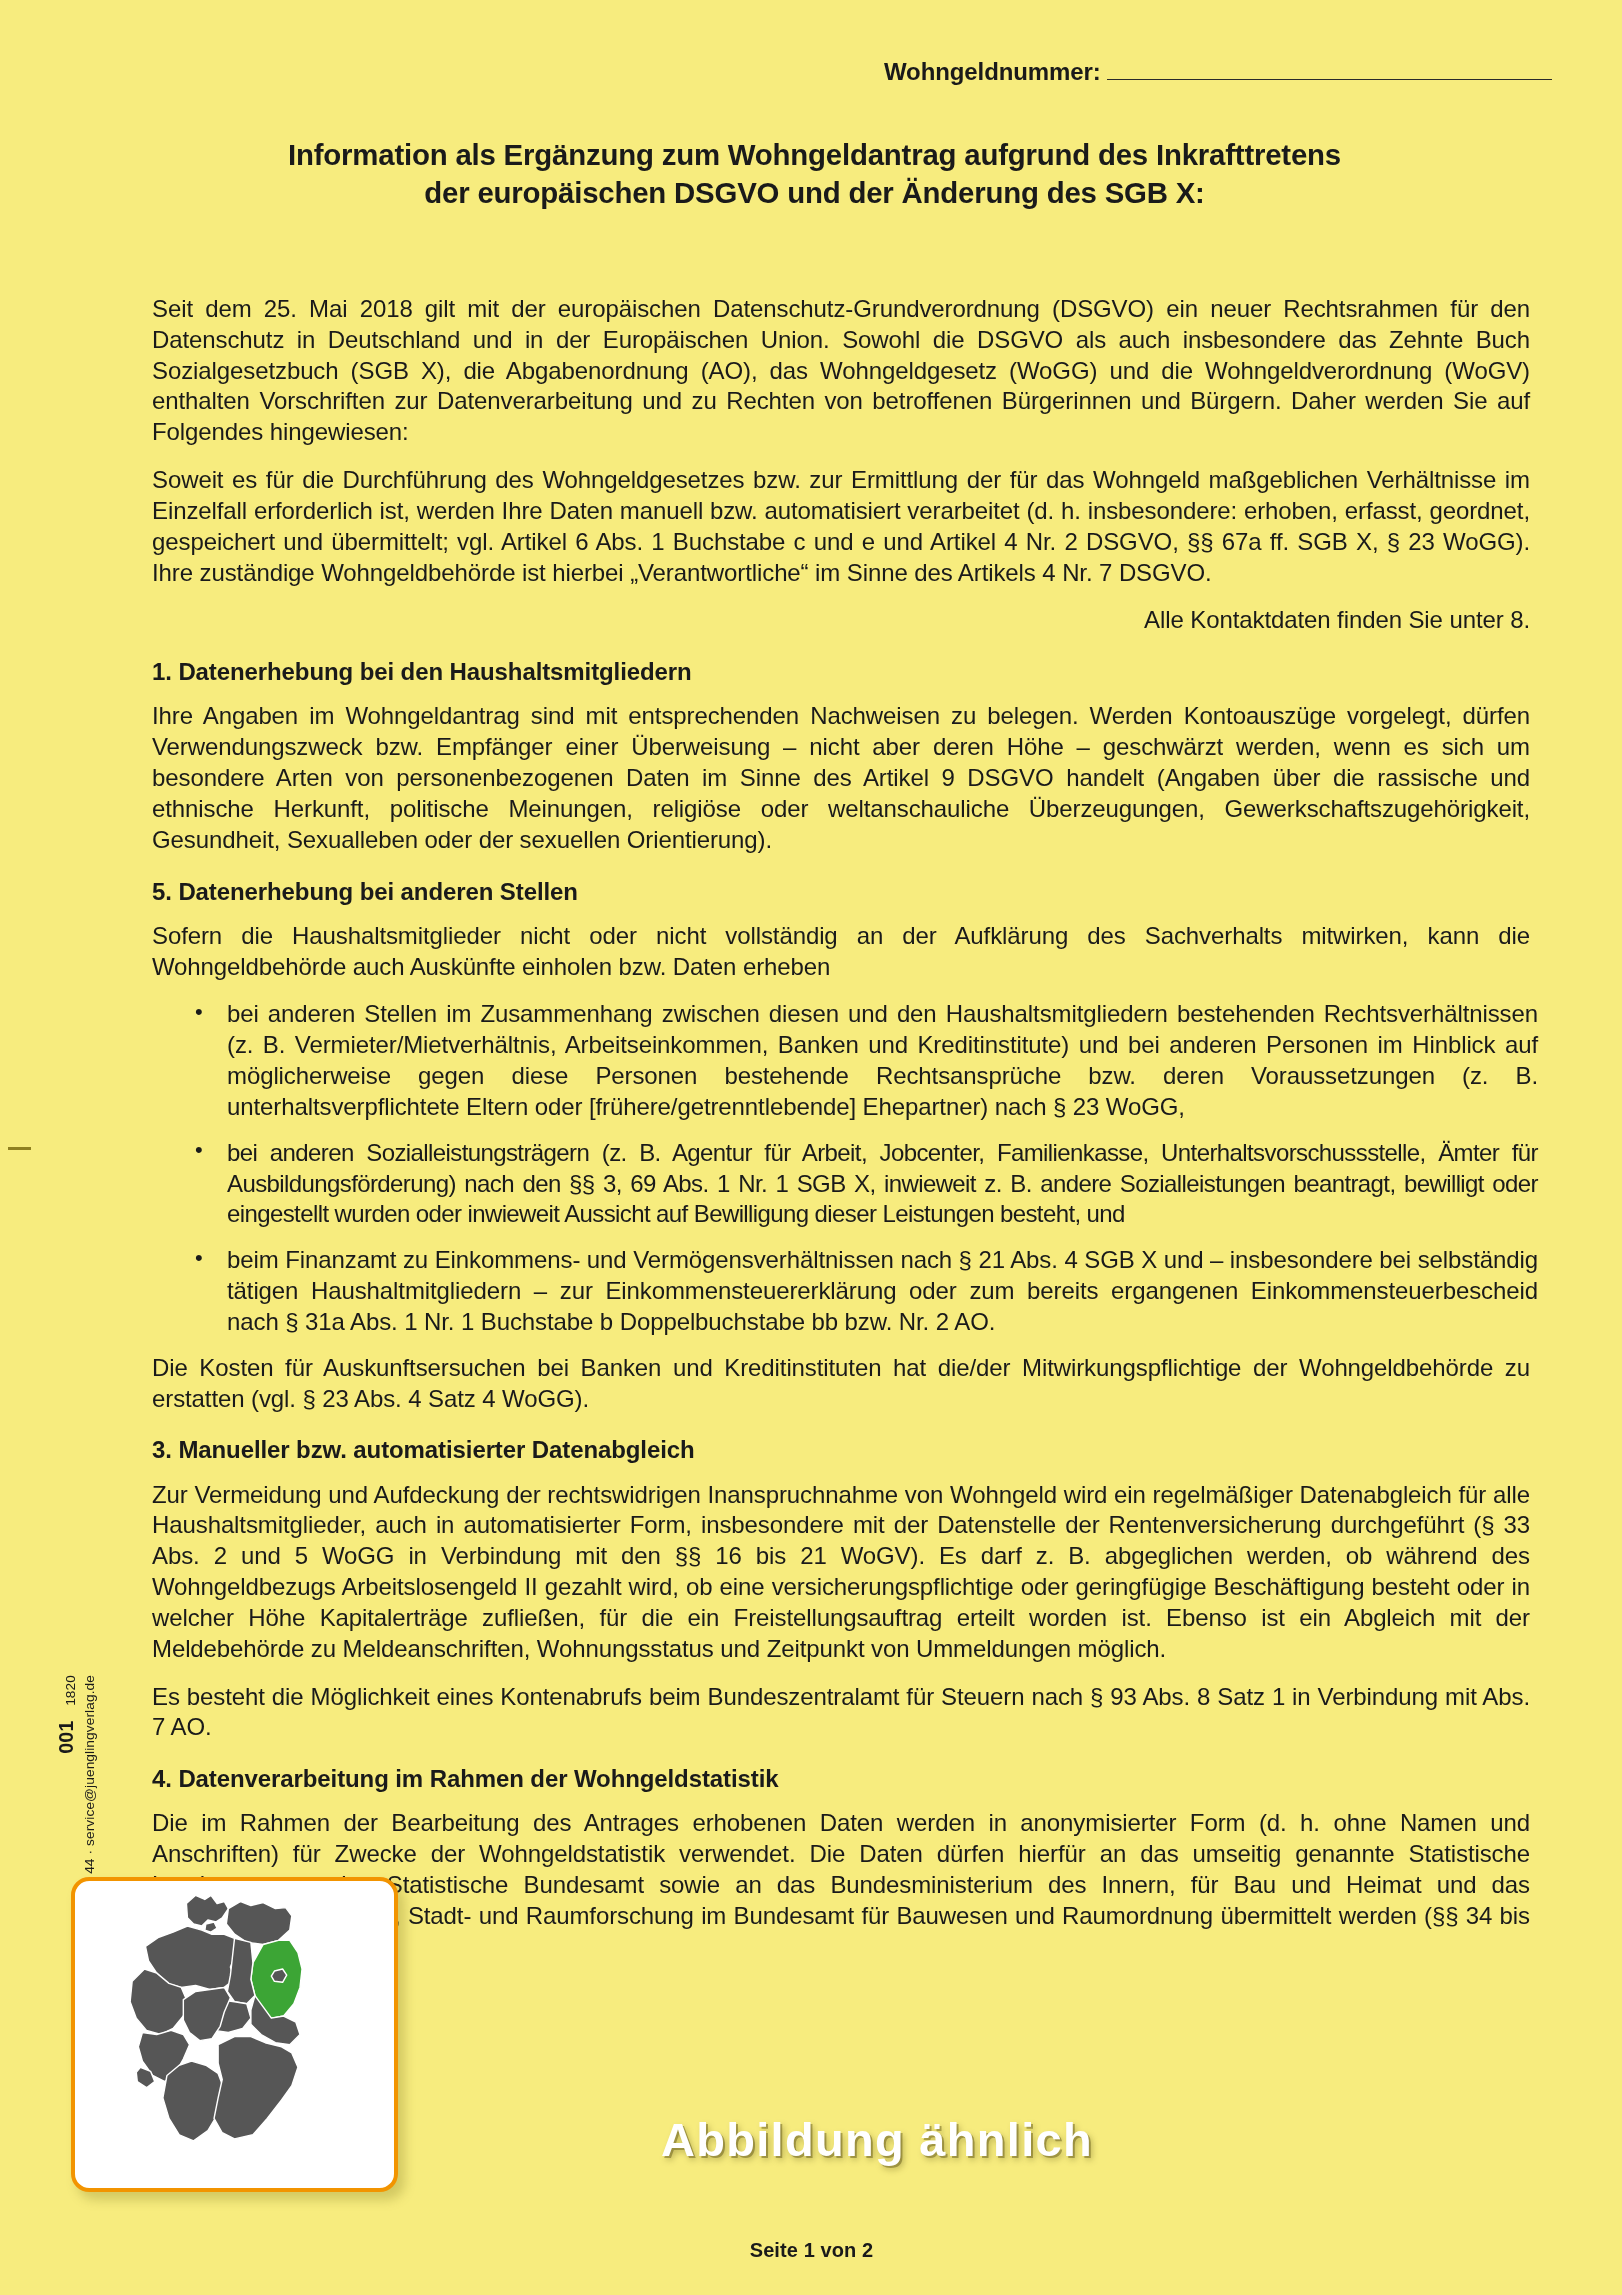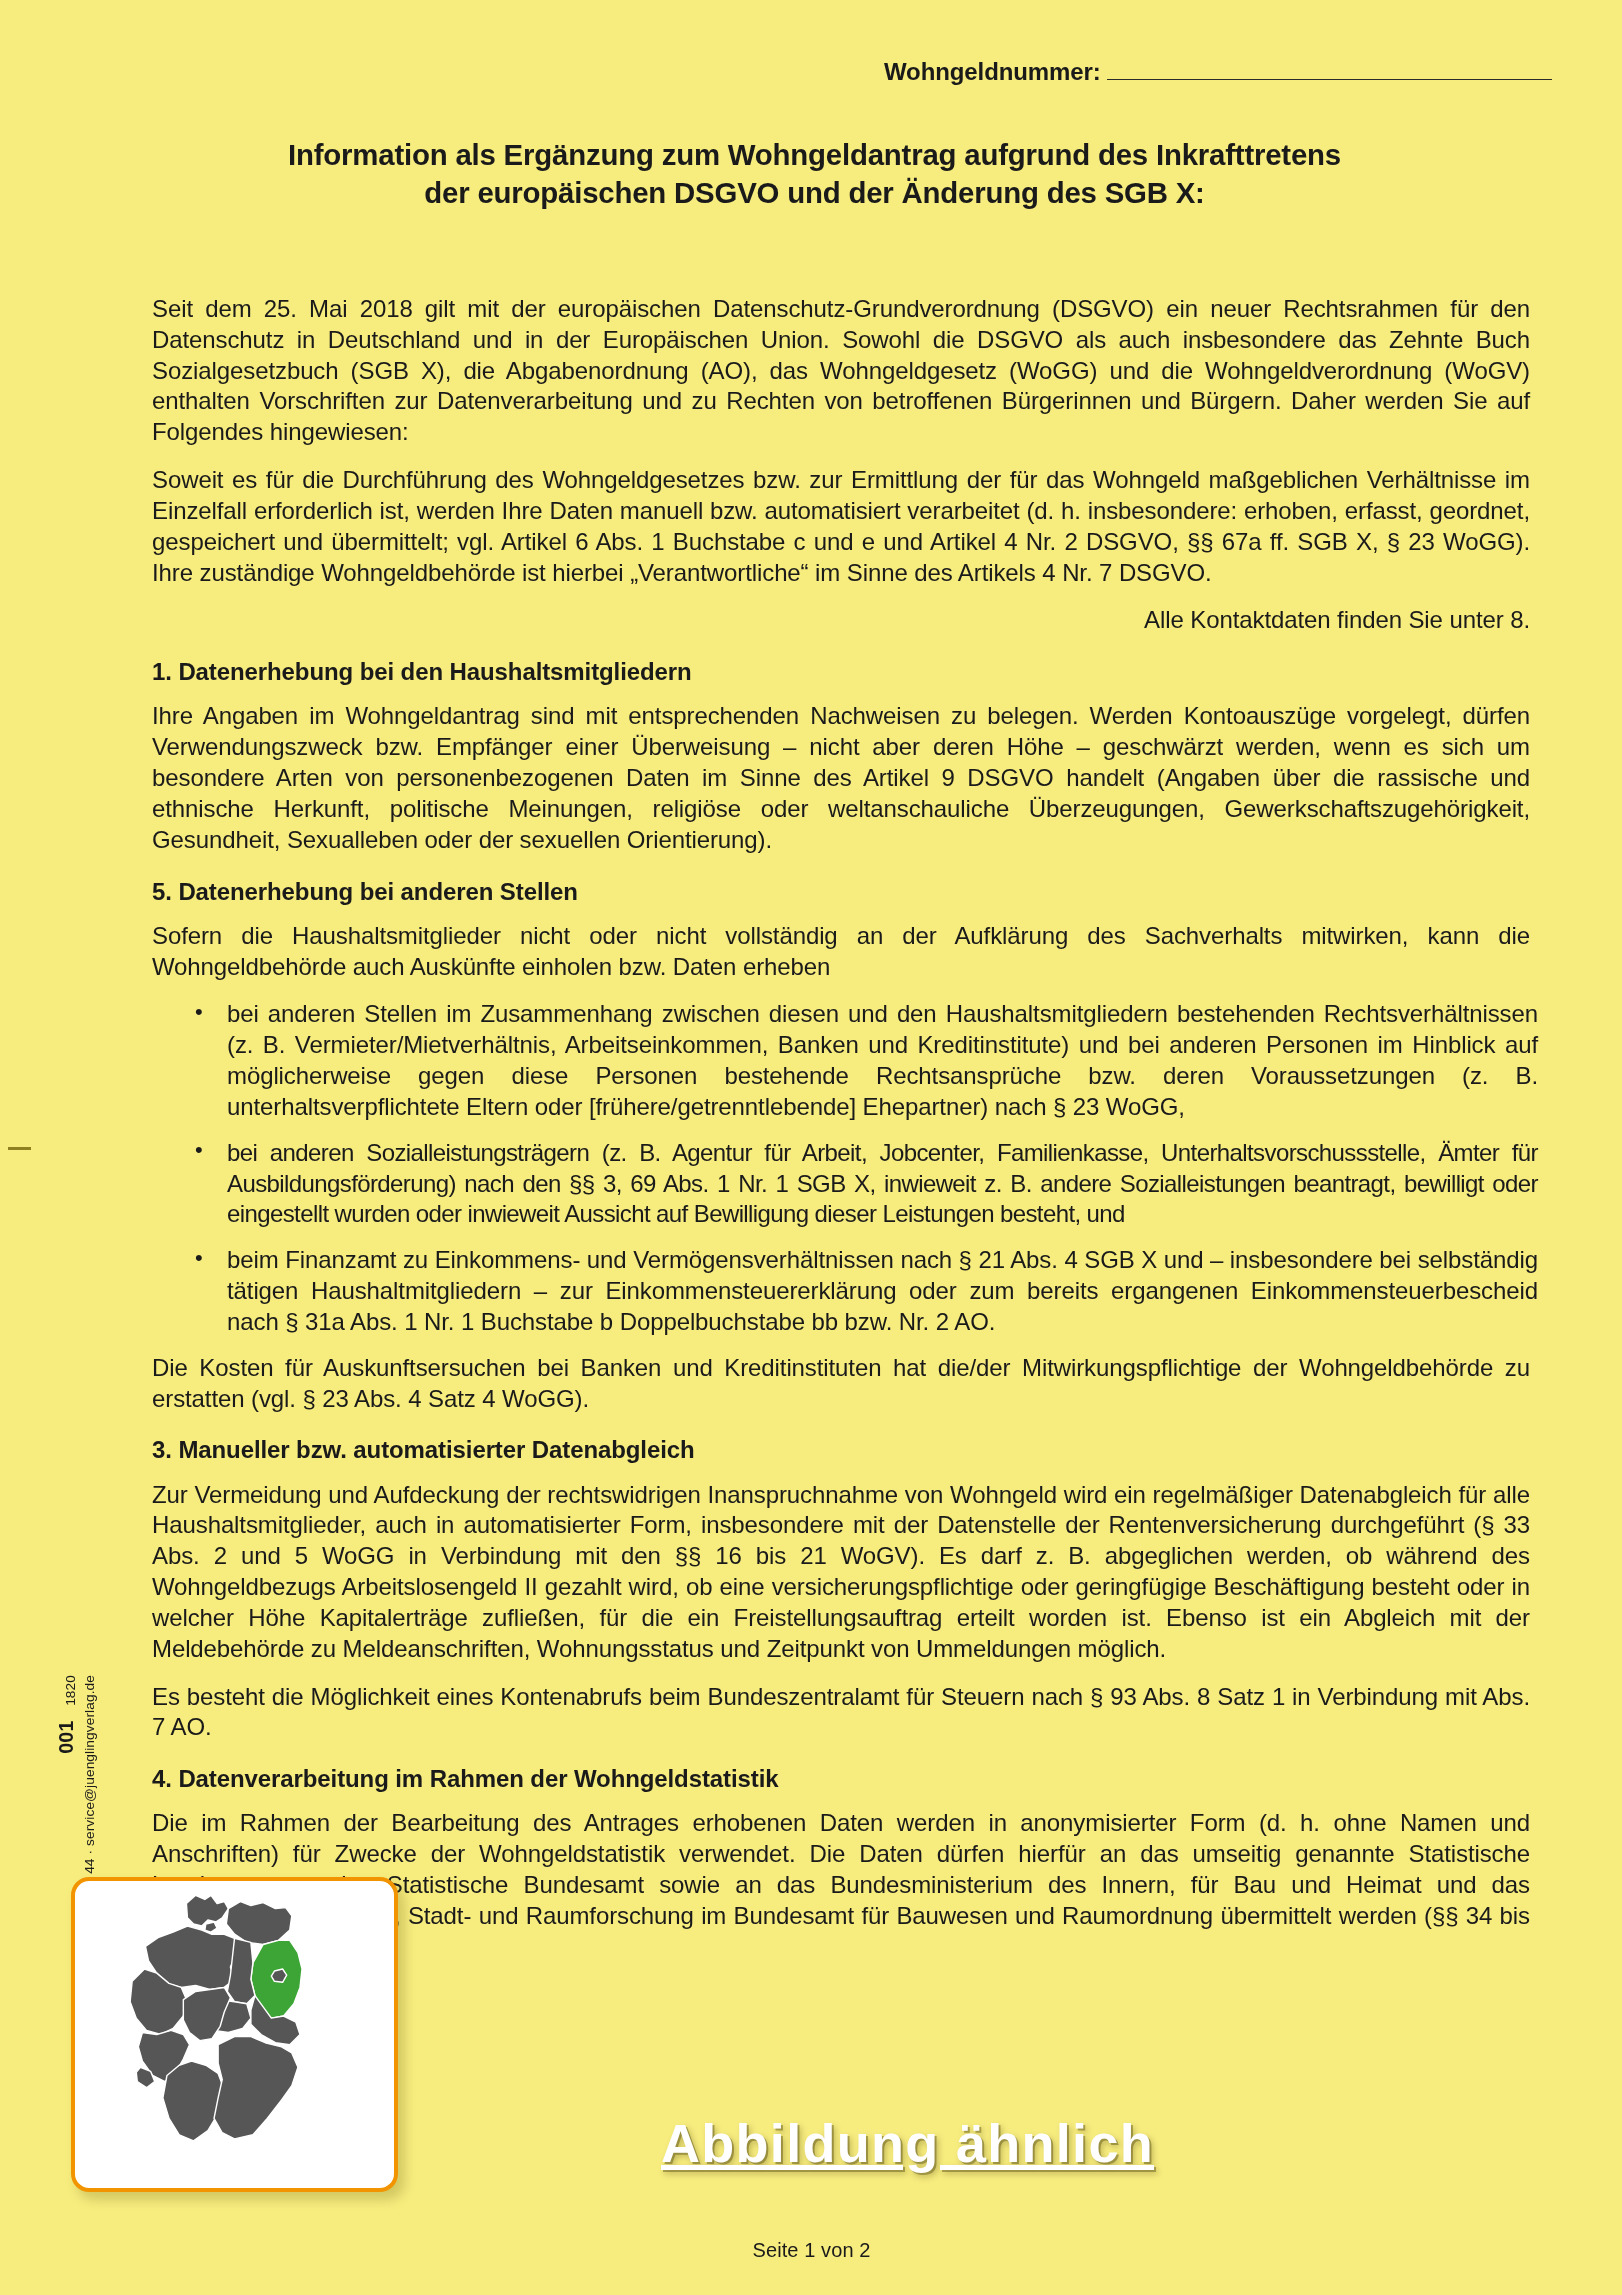--- a/index.html
+++ b/index.html
@@ -161,41 +161,41 @@
     box-shadow: 6.5px 7.9px 10.5px rgba(120, 110, 30, 0.28);
     overflow: hidden;
   }
   .mapcard svg { display: block; width: 100%; height: 100%; }
 
   
   .watermark {
     position: absolute;
     left: 661px;
     top: 2112px;
-    font-size: 54px;
+    font-size: 47px;
     font-weight: 700;
     color: #ffffff;
     letter-spacing: 1.3px;
     white-space: nowrap;
     text-shadow:
        2px 2px 0 rgba(90,80,20,0.45),
        3.3px 3.9px 5.9px rgba(90,80,20,0.35);
     pointer-events: none;
-    text-decoration: underline;
   }
 
   
   .footer {
     position: absolute;
     left: 0;
     top: 2239px;
     width: 1623px;
     text-align: center;
     font-size: 20px;
     letter-spacing: 0.1px;
+    font-weight: bold;
   }
 </style>
 </head>
 <body>
 
 <div class="page">
 
   <div class="hdr">
     <span class="hdr-label">Wohngeldnummer:</span>
     <span class="hdr-rule"></span>

